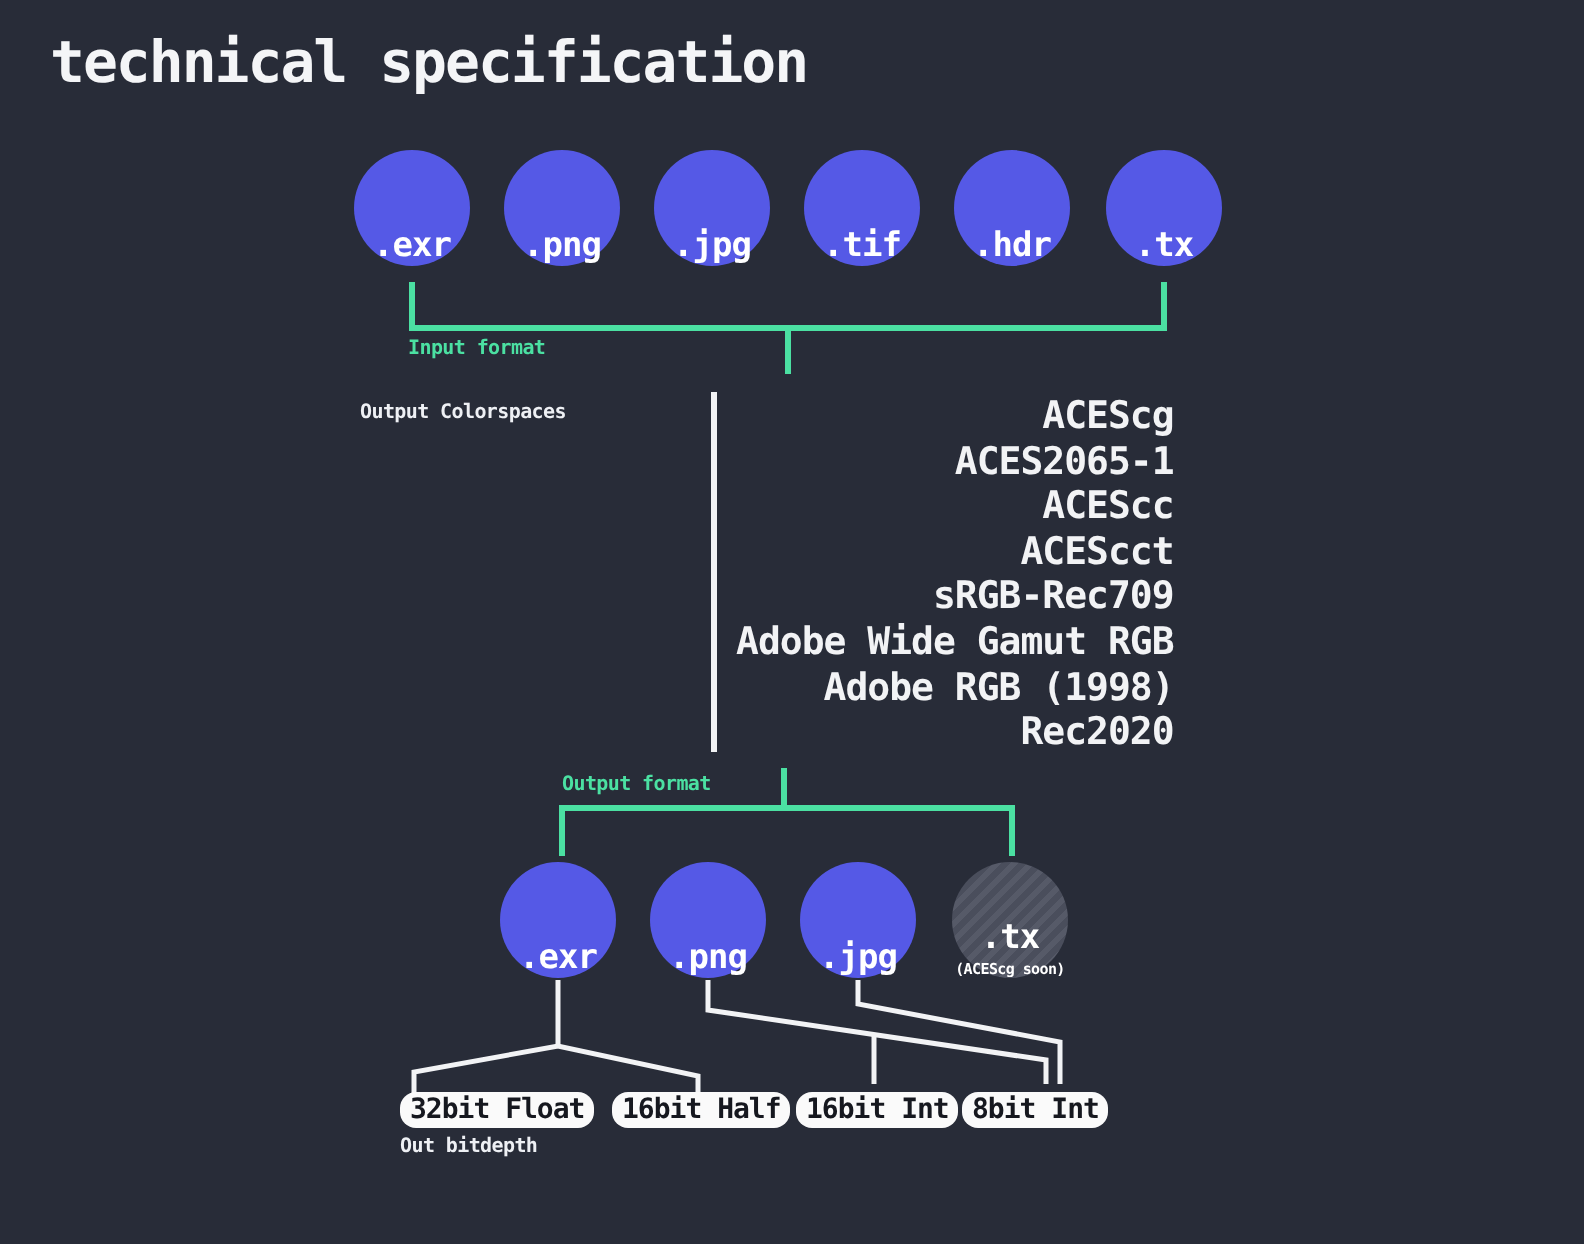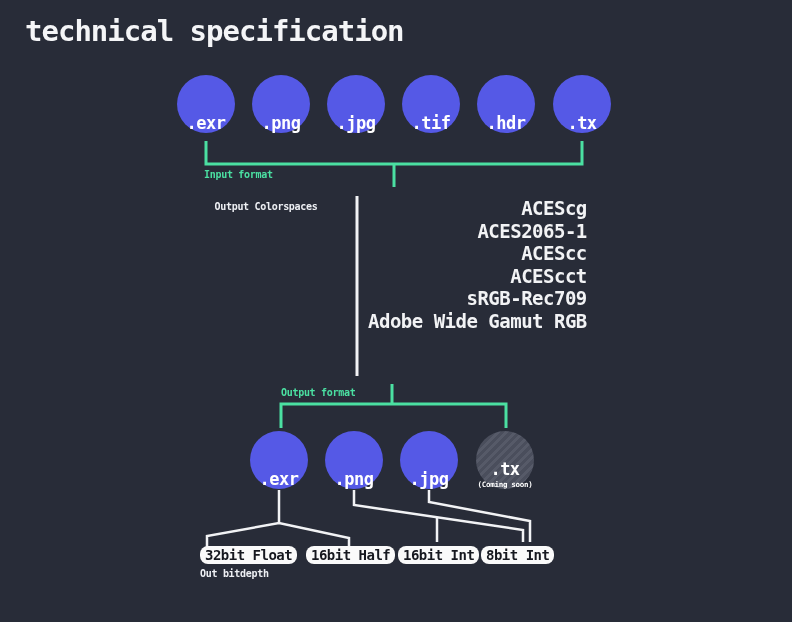--- a/index.html
+++ b/index.html
@@ -40,21 +40,21 @@
   }
 
   .green-label{
     position:absolute;color:#4be0a2;
     font-size:10px;font-weight:bold;letter-spacing:-0.3px;white-space:nowrap;
   }
   .small-white-label{
     position:absolute;color:#eef0f4;
     font-size:10px;font-weight:bold;letter-spacing:-0.3px;white-space:nowrap;
   }
-  .colorspaces-label{left:180px;top:201px;width:172px;text-align:center;}
+  .colorspaces-label{left:180px;top:201px;width:172px;text-align:left;}
 
   .colorspace-list{
     position:absolute;left:368px;top:197px;
     color:#f2f3f5;font-size:19px;font-weight:bold;letter-spacing:-0.5px;text-align:right;
   }
   .colorspace-list .cs-item{height:22.6px;line-height:22.6px;white-space:nowrap;}
 
   .pill{
     position:absolute;top:546px;height:18px;line-height:18px;
     background:#fafafa;color:#16181f;
@@ -108,36 +108,38 @@
   <div class="green-label" style="left:204px;top:169px">Input format</div>
 
   <div class="small-white-label colorspaces-label">Output Colorspaces</div>
   <div class="colorspace-list">
     <div class="cs-item">ACEScg</div>
     <div class="cs-item">ACES2065-1</div>
     <div class="cs-item">ACEScc</div>
     <div class="cs-item">ACEScct</div>
     <div class="cs-item">sRGB-Rec709</div>
     <div class="cs-item">Adobe Wide Gamut RGB</div>
+    <div class="cs-item">Adobe RGB (1998)</div>
+    <div class="cs-item">Rec2020</div>
   </div>
 
   <div class="green-label" style="left:281px;top:387px">Output format</div>
 
   <div class="node" style="left:250px;top:431px">
     <span class="node-label">.exr</span>
   </div>
   <div class="node" style="left:325px;top:431px">
     <span class="node-label">.png</span>
   </div>
   <div class="node" style="left:400px;top:431px">
     <span class="node-label">.jpg</span>
   </div>
   <div class="node disabled" style="left:476px;top:431px">
     <span class="node-label">.tx</span>
-    <span class="node-note">(Coming soon)</span>
+    <span class="node-note">(ACEScg soon)</span>
   </div>
 
   <div class="pill" style="left:200px">32bit Float</div>
   <div class="pill" style="left:306px">16bit Half</div>
   <div class="pill" style="left:398px">16bit Int</div>
   <div class="pill" style="left:481px">8bit Int</div>
 
   <div class="small-white-label" style="left:200px;top:568px">Out bitdepth</div>
 
 </div>

